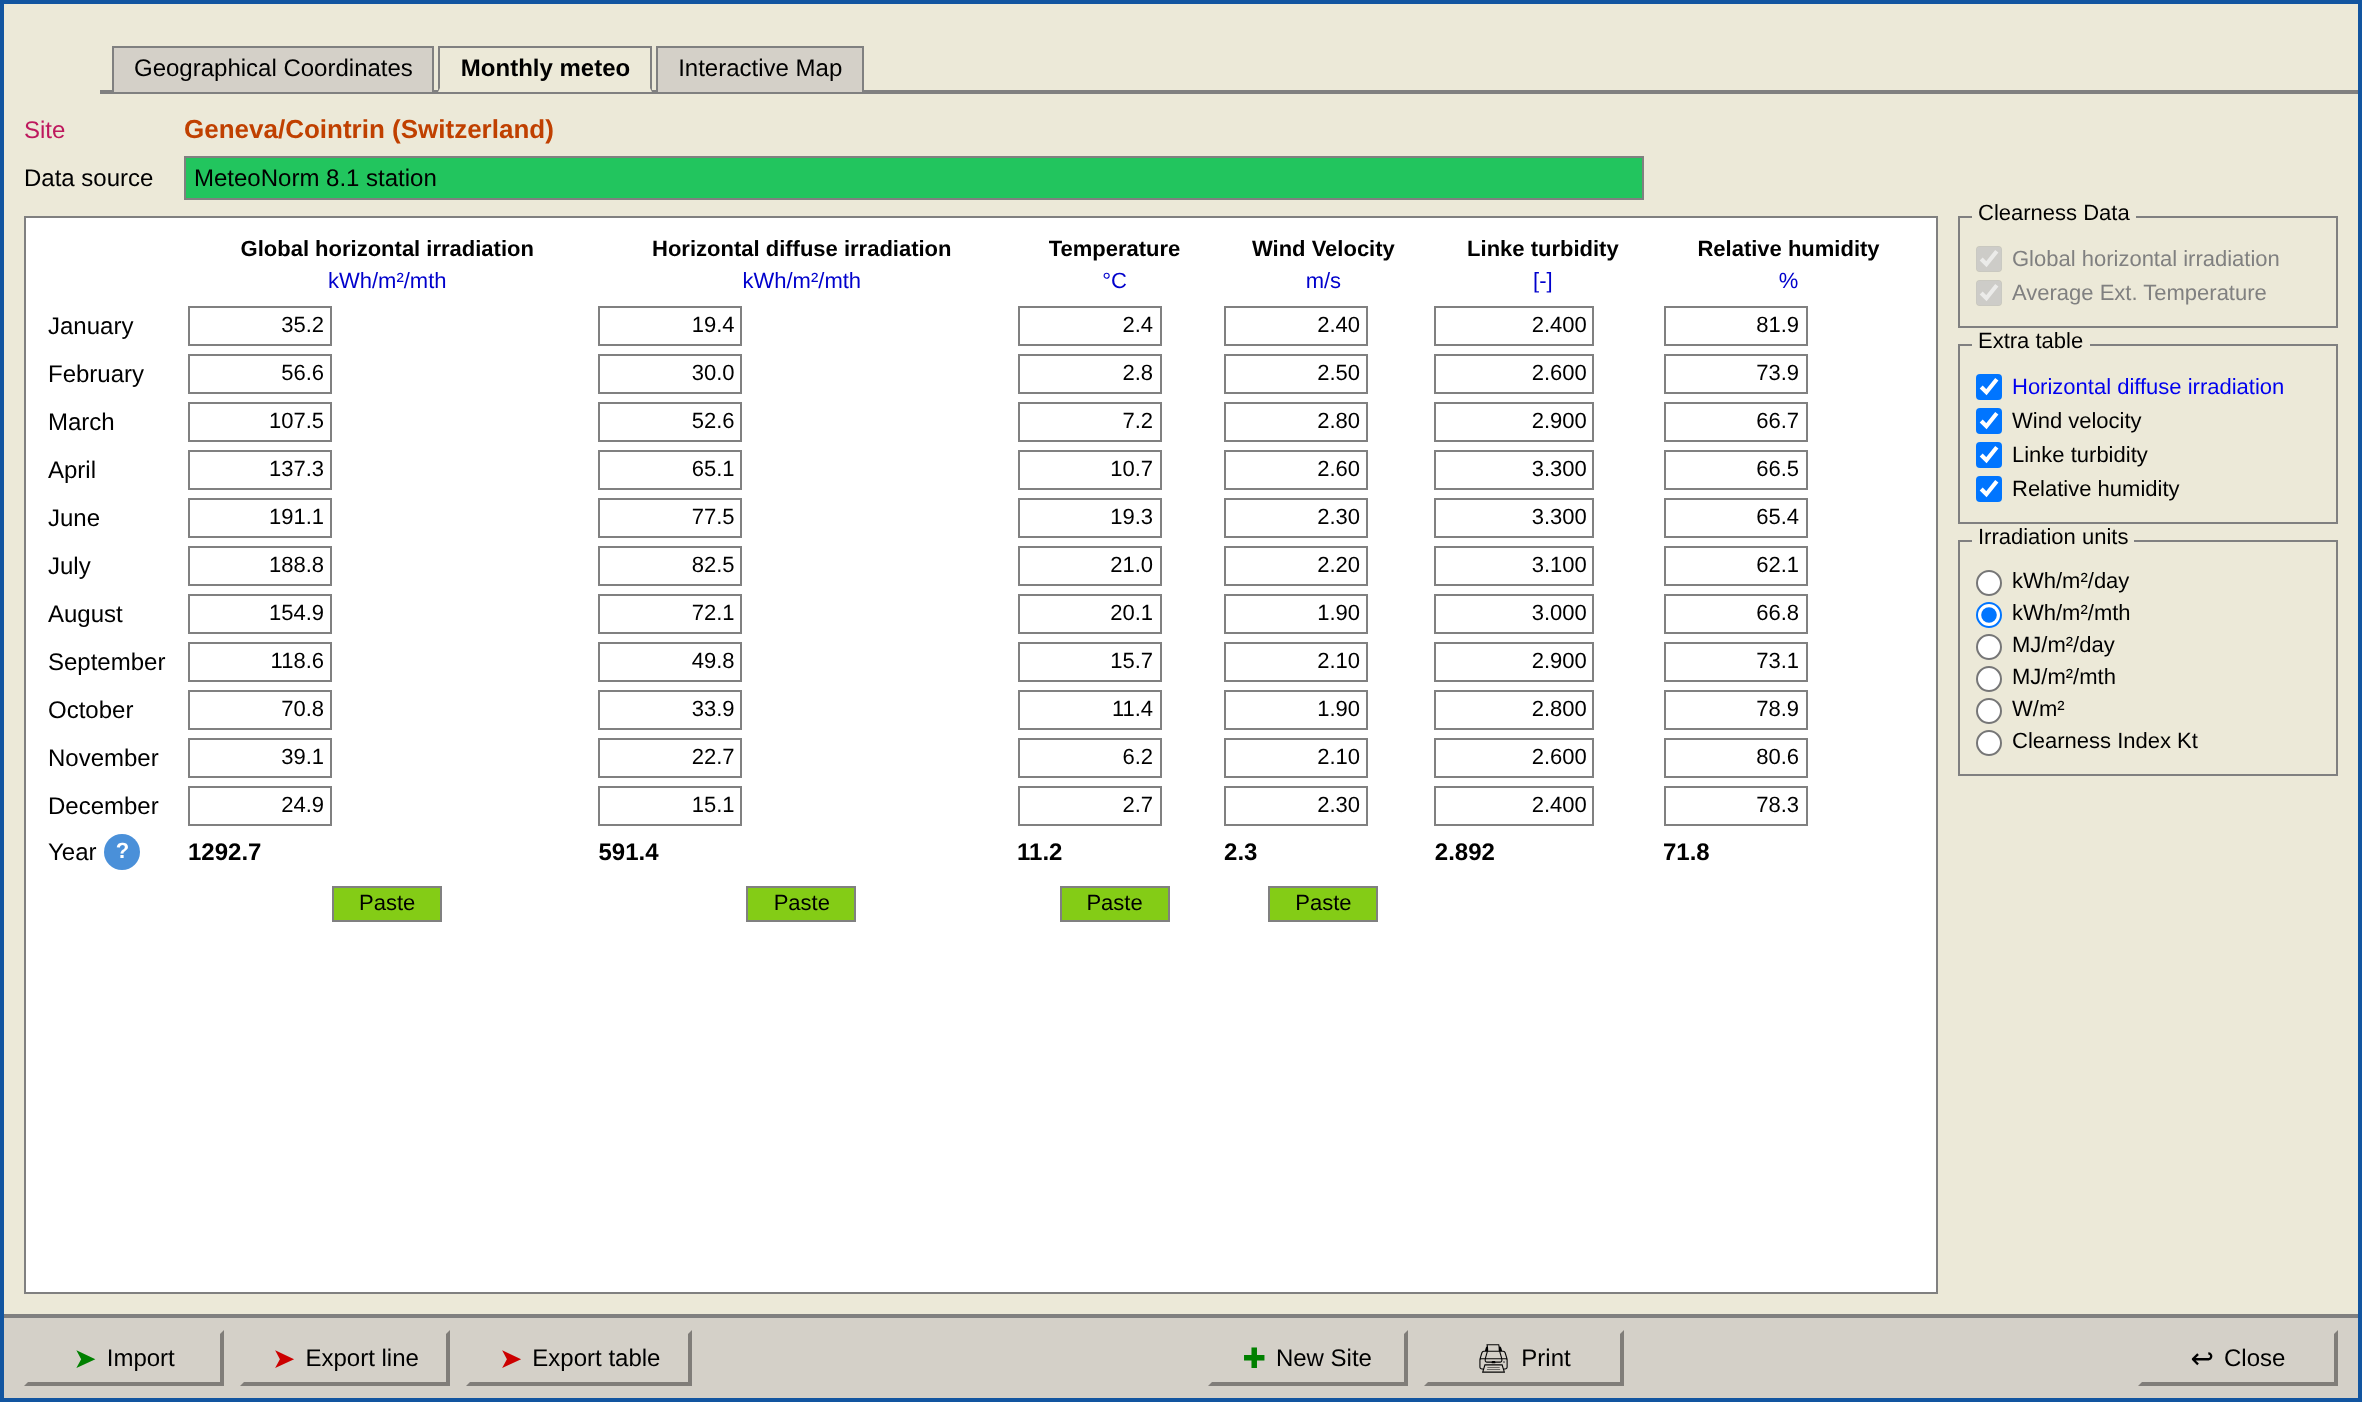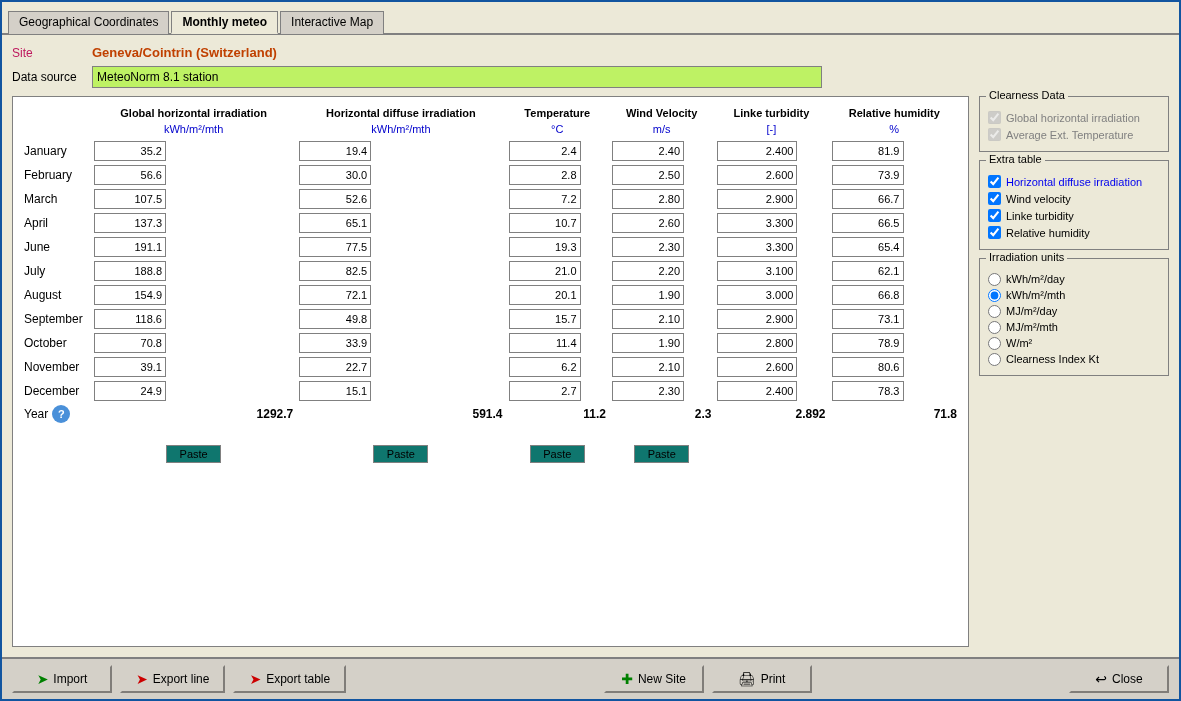--- a/index.html
+++ b/index.html
@@ -35,23 +35,24 @@
     .main-window {
       background: #ece9d8;
       border: 2px solid #1255a0;
       height: 701px;
       display: flex;
       flex-direction: column;
     }
 
     .tab-bar {
       display: flex;
-      padding: 8px 6px 0;
+      padding: 20px 6px 0;
       background: #ece9d8;
       border-bottom: 2px solid #808080;
+      margin-left: 48px;
     }
     .tab {
       padding: 3px 10px;
       border: 1px solid #808080;
       border-bottom: none;
       background: #d4d0c8;
       cursor: pointer;
       margin-right: 2px;
       font-size: 12px;
       position: relative;
@@ -83,21 +84,21 @@
       display: flex;
       align-items: center;
       margin-bottom: 8px;
     }
     .datasource-label { width: 80px; color: #000; }
     .datasource-input {
       flex: 1;
       max-width: 730px;
       height: 22px;
       border: 1px solid #808080;
-      background: #bef264;
+      background: #22c55e;
       padding: 2px 4px;
       font-size: 12px;
     }
 
     .data-section {
       display: flex;
       flex: 1;
       gap: 10px;
     }
 
@@ -135,27 +136,27 @@
     .data-input {
       width: 72px;
       height: 20px;
       border: 1px solid #808080;
       background: white;
       text-align: right;
       padding: 1px 3px;
       font-size: 11px;
     }
     .data-input.wide { width: 80px; }
-    .year-value { font-weight: bold; text-align: right; font-size: 12px; padding: 0 4px; }
+    .year-value { font-weight: bold; text-align: left; font-size: 12px; padding: 0 4px; }
     .paste-btn {
       display: block;
-      margin: 18px auto;
+      margin: 4px auto;
       padding: 2px 10px;
       border: 1px solid #808080;
-      background: #0f766e;
+      background: #84cc16;
       cursor: pointer;
       font-size: 11px;
       min-width: 55px;
     }
 
     .right-panel {
       width: 190px;
       display: flex;
       flex-direction: column;
       gap: 8px;

